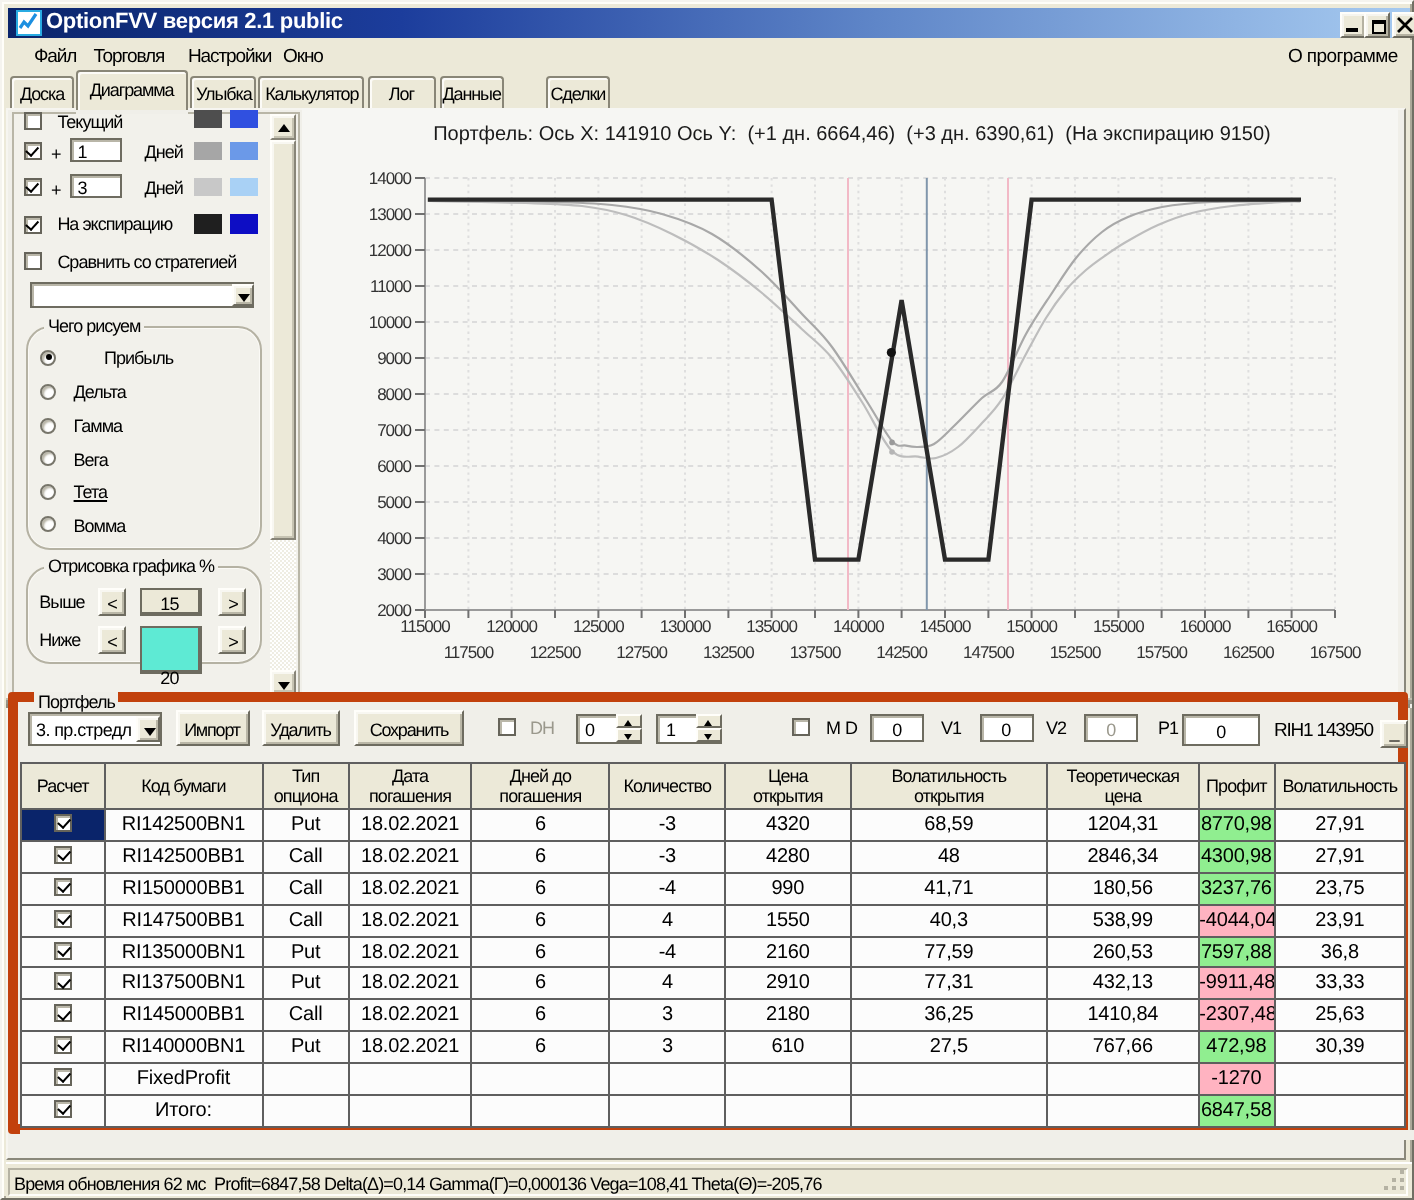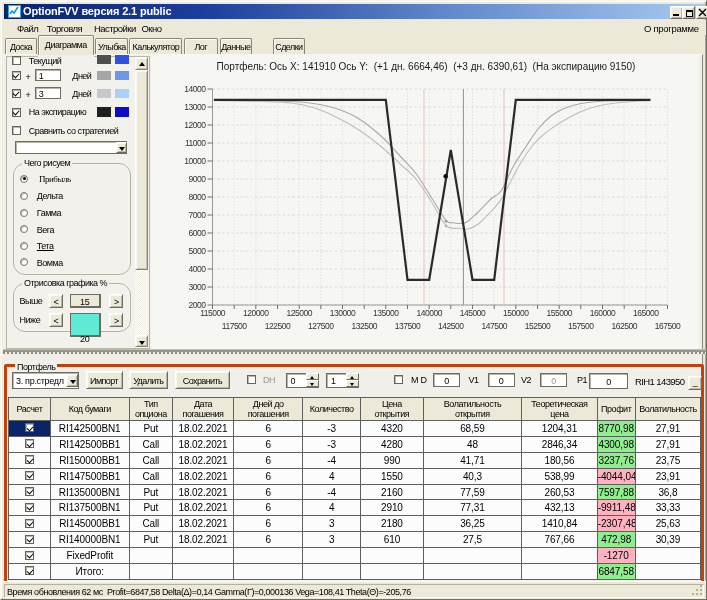--- a/index.html
+++ b/index.html
@@ -31,21 +31,21 @@
 .lbl{position:absolute;letter-spacing:-0.5px;}
 .inp{position:absolute;background:#fff;border:1px solid #6e6c60;box-shadow:inset 1px 1px 0 #b9b6a8;padding:1px 0 0 3px;letter-spacing:-0.3px;}
 .gbox{position:absolute;border:1px solid #b5b2a3;border-radius:12px;box-shadow:inset 0 0 0 0.5px #fbfaf6;}
 .glab{position:absolute;top:-6px;background:#f2f1eb;padding:0 2px;letter-spacing:-0.5px;}
 .radio{position:absolute;width:8px;height:8px;border-radius:50%;background:#fff;border:1px solid #77756a;box-shadow:inset 1px 1px 1px #b9b6a8;}
 .radio.sel:after{content:"";position:absolute;left:1.5px;top:1.5px;width:3px;height:3px;border-radius:50%;background:#000;}
 .btn{position:absolute;background:#ece9d8;border:1px solid;border-color:#fffefa #6e6c60 #6e6c60 #fffefa;box-shadow:inset 1px 1px 0 #f8f7f1, inset -1px -1px 0 #bab7a7;text-align:center;letter-spacing:-0.6px;}
 
 .chartbox{left:150px;top:53px;width:548px;height:296px;background:#f6f6f3;}
 
-.pgrp{left:3px;top:363px;width:700px;height:220.5px;border:3px solid #c2410c;border-radius:2px;background:#f0efe9;}
+.pgrp{left:3px;top:345px;width:700px;height:220.5px;border:5px solid #c2410c;border-radius:2px;background:#f0efe9;}
 table{border-collapse:collapse;table-layout:fixed;}
 .grid{position:absolute;left:1px;top:29.5px;background:#fcfcfc;font-size:10px;}
 .grid td,.grid th{border:1px solid #5f5f5f;overflow:hidden;white-space:nowrap;text-align:center;padding:0;}
 .grid th{background:#ece9d8;font-weight:normal;font-size:9px;letter-spacing:-0.45px;line-height:10px;}
 .grid td{height:15.9px;letter-spacing:-0.1px;}
 .pos{background:#90ee90;}
 .neg{background:#ffb3c1;}
 .status{left:2px;top:580px;width:703px;height:18px;background:#ece9d8;border-top:1px solid #fff;}
 .spin{position:absolute;width:13px;height:7px;background:#ece9d8;border:1px solid;border-color:#fffefa #6e6c60 #6e6c60 #fffefa;}
 .arr{width:0;height:0;position:absolute;}
@@ -112,21 +112,21 @@
 <div class="cb" style="left:4.5px;top:69.3px"></div>
 <div class="lbl" style="left:21.7px;top:69px;">Сравнить со стратегией</div>
 <div class="inp" style="left:8px;top:84px;width:112px;height:13px;"></div>
 <div class="btn" style="left:108.5px;top:85px;width:11px;height:11px;">
         <div class="arr" style="left:2.5px;top:4px;border-left:3px solid transparent;border-right:3px solid transparent;border-top:4px solid #000;"></div>
       </div>
 <div class="gbox" style="left:6px;top:106px;width:118px;height:112px;">
         <div class="glab" style="left:8px;">Чего рисуем</div>
       </div>
 <div class="radio sel" style="left:13px;top:117.5px"></div>
-<div class="lbl" style="left:32px;top:117px;font-family:Liberation Serif, serif;">Прибыль</div>
+<div class="lbl" style="left:45px;top:117px;">Прибыль</div>
 <div class="radio" style="left:13px;top:134.5px"></div>
 <div class="lbl" style="left:29.799999999999997px;top:134px;">Дельта</div>
 <div class="radio" style="left:13px;top:151.5px"></div>
 <div class="lbl" style="left:29.799999999999997px;top:151px;">Гамма</div>
 <div class="radio" style="left:13px;top:168.0px"></div>
 <div class="lbl" style="left:29.799999999999997px;top:167.5px;">Вега</div>
 <div class="radio" style="left:13px;top:184.5px"></div>
 <div class="lbl" style="left:29.799999999999997px;top:184px;text-decoration:underline;">Тета</div>
 <div class="radio" style="left:13px;top:201.0px"></div>
 <div class="lbl" style="left:29.799999999999997px;top:200.5px;">Вомма</div>

